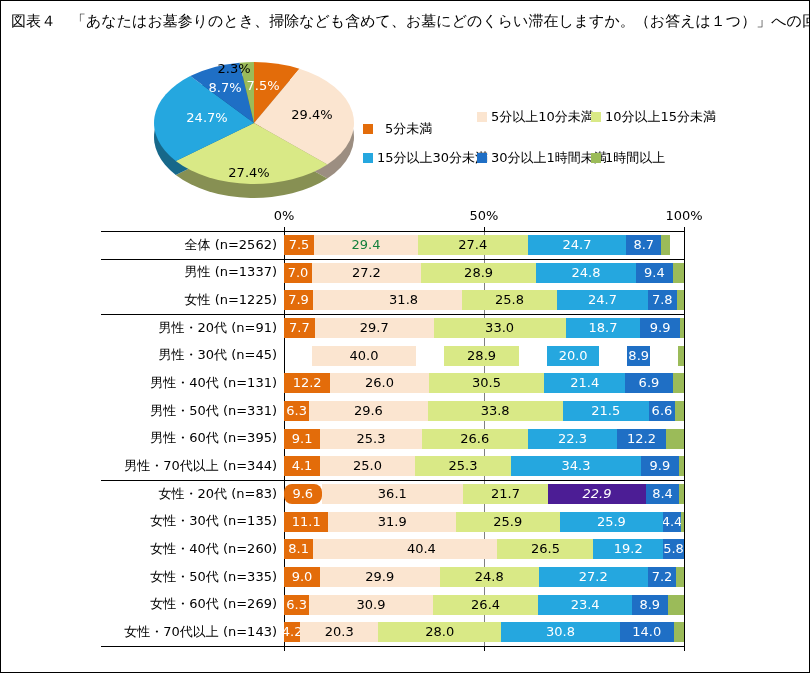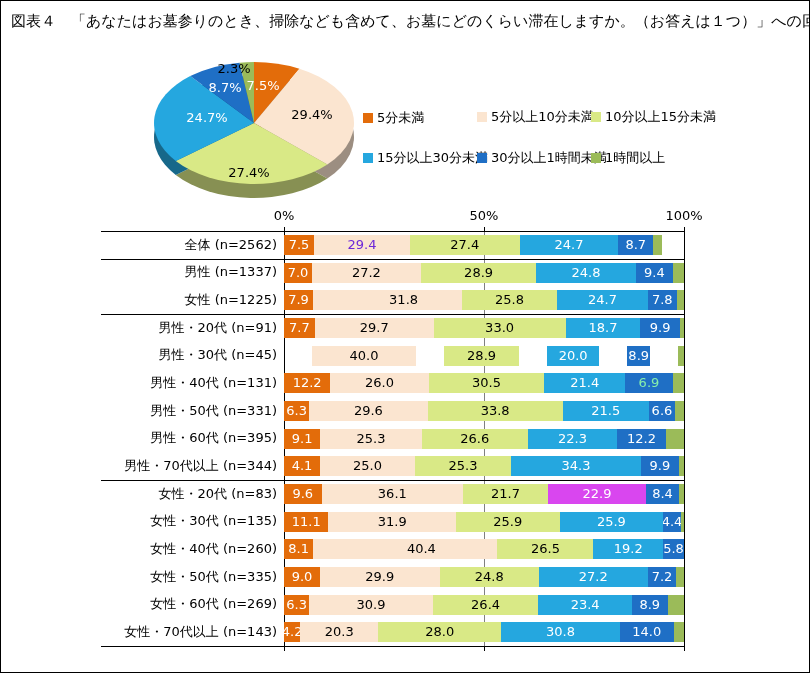--- a/index.html
+++ b/index.html
@@ -39,21 +39,21 @@
       <path d="M 113 70 L 49.26 23.00 A 100 61 0 0 1 98.60 9.64 Z" fill="#1F6FC5"></path>
       <path d="M 113 70 L 98.60 9.64 A 100 61 0 0 1 113.00 9.00 Z" fill="#9BBB59"></path>
       <text x="122" y="37" text-anchor="middle" font-size="13" fill="#FFFFFF">7.5%</text>
       <text x="171" y="66" text-anchor="middle" font-size="13" fill="#000000">29.4%</text>
       <text x="108" y="124" text-anchor="middle" font-size="13" fill="#000000">27.4%</text>
       <text x="66" y="69" text-anchor="middle" font-size="13" fill="#FFFFFF">24.7%</text>
       <text x="84" y="39" text-anchor="middle" font-size="13" fill="#FFFFFF">8.7%</text>
       <text x="93" y="20" text-anchor="middle" font-size="13" fill="#000000">2.3%</text>
     </svg>
 
-  <div class="legend-item" style="left:362px;top:108px;">
+  <div class="legend-item" style="left:362px;top:119px;gap:8px;">
     <span class="legend-swatch" style="background: rgb(227, 108, 10);"></span>
     <span>5分未満</span>
   </div>
   <div class="legend-item" style="left:476px;top:107px;">
     <span class="legend-swatch" style="background: rgb(251, 229, 208);"></span>
     <span>5分以上10分未満</span>
   </div>
   <div class="legend-item" style="left:590px;top:107px;">
     <span class="legend-swatch" style="background: rgb(217, 233, 134);"></span>
     <span>10分以上15分未満</span>
@@ -86,21 +86,21 @@
       <div class="tick" style="left: 683px; top: 226px; width: 1px; height: 4px; z-index: 1;"></div>
       <div class="tick" style="left: 683px; top: 646px; width: 1px; height: 4px; z-index: 1;"></div>
       <div class="hline" style="left: 100px; top: 230px; width: 584px; height: 1px; z-index: 3;"></div>
       <div class="hline" style="left: 100px; top: 645px; width: 584px; height: 1px; z-index: 3;"></div>
       <div class="hline" style="left: 100px; top: 257.667px; width: 584px; height: 1px; z-index: 1;"></div>
       <div class="hline" style="left: 100px; top: 313px; width: 584px; height: 1px; z-index: 1;"></div>
       <div class="hline" style="left: 100px; top: 479px; width: 584px; height: 1px; z-index: 1;"></div>
       <div class="row-label" style="left: 100px; top: 230px; width: 176px; height: 27.6667px;">全体 (n=2562)</div>
       <div class="bar-row" style="left: 283px; top: 233.833px; width: 400px;">
         <div class="bar-seg" style="width: 30px; background: rgb(227, 108, 10); color: rgb(255, 255, 255);">7.5</div>
-        <div class="bar-seg" style="width: 96px; background: rgb(251, 229, 208); color: #6d28d9;">29.4</div>
+        <div class="bar-seg" style="width: 104px; background: rgb(251, 229, 208); color: #15803d;">29.4</div>
         <div class="bar-seg" style="width: 109.6px; background: rgb(217, 233, 134); color: rgb(0, 0, 0);">27.4</div>
         <div class="bar-seg" style="width: 98.8px; background: rgb(37, 167, 223); color: rgb(255, 255, 255);">24.7</div>
         <div class="bar-seg" style="width: 34.8px; background: rgb(31, 111, 197); color: rgb(255, 255, 255);">8.7</div>
         <div class="bar-seg" style="width: 9.2px; background: rgb(155, 187, 89); color: rgb(0, 0, 0);"></div>
       </div>
       <div class="row-label" style="left: 100px; top: 257.667px; width: 176px; height: 27.6667px;">男性 (n=1337)</div>
       <div class="bar-row" style="left: 283px; top: 261.5px; width: 400px;">
         <div class="bar-seg" style="width: 28px; background: rgb(227, 108, 10); color: rgb(255, 255, 255);">7.0</div>
         <div class="bar-seg" style="width: 108.8px; background: rgb(251, 229, 208); color: rgb(0, 0, 0);">27.2</div>
         <div class="bar-seg" style="width: 115.6px; background: rgb(217, 233, 134); color: rgb(0, 0, 0);">28.9</div>
@@ -134,21 +134,21 @@
         <div class="bar-seg" style="width: 80px; background: rgb(37, 167, 223); color: rgb(255, 255, 255);">20.0</div>
         <div class="bar-seg" style="width: 35.6px; background: rgb(31, 111, 197); color: rgb(255, 255, 255);">8.9</div>
         <div class="bar-seg" style="width: 8.8px; background: rgb(155, 187, 89); color: rgb(0, 0, 0);"></div>
       </div>
       <div class="row-label" style="left: 100px; top: 368.333px; width: 176px; height: 27.6667px;">男性・40代 (n=131)</div>
       <div class="bar-row" style="left: 283px; top: 372.167px; width: 400px;">
         <div class="bar-seg" style="width: 48.8px; background: rgb(227, 108, 10); color: rgb(255, 255, 255);">12.2</div>
         <div class="bar-seg" style="width: 104px; background: rgb(251, 229, 208); color: rgb(0, 0, 0);">26.0</div>
         <div class="bar-seg" style="width: 122px; background: rgb(217, 233, 134); color: rgb(0, 0, 0);">30.5</div>
         <div class="bar-seg" style="width: 85.6px; background: rgb(37, 167, 223); color: rgb(255, 255, 255);">21.4</div>
-        <div class="bar-seg" style="width: 50px; background: rgb(31, 111, 197); color: #86efac;">6.9</div>
+        <div class="bar-seg" style="width: 50px; background: rgb(31, 111, 197); color: #ffffff;">6.9</div>
         <div class="bar-seg" style="width: 12px; background: rgb(155, 187, 89); color: rgb(0, 0, 0);"></div>
       </div>
       <div class="row-label" style="left: 100px; top: 396px; width: 176px; height: 27.6667px;">男性・50代 (n=331)</div>
       <div class="bar-row" style="left: 283px; top: 399.833px; width: 400px;">
         <div class="bar-seg" style="width: 25.2px; background: rgb(227, 108, 10); color: rgb(255, 255, 255);">6.3</div>
         <div class="bar-seg" style="width: 118.4px; background: rgb(251, 229, 208); color: rgb(0, 0, 0);">29.6</div>
         <div class="bar-seg" style="width: 135.2px; background: rgb(217, 233, 134); color: rgb(0, 0, 0);">33.8</div>
         <div class="bar-seg" style="width: 86px; background: rgb(37, 167, 223); color: rgb(255, 255, 255);">21.5</div>
         <div class="bar-seg" style="width: 26.4px; background: rgb(31, 111, 197); color: rgb(255, 255, 255);">6.6</div>
         <div class="bar-seg" style="width: 8.8px; background: rgb(155, 187, 89); color: rgb(0, 0, 0);"></div>
@@ -166,24 +166,24 @@
       <div class="bar-row" style="left: 283px; top: 455.167px; width: 400px;">
         <div class="bar-seg" style="width: 38px; background: rgb(227, 108, 10); color: rgb(255, 255, 255);">4.1</div>
         <div class="bar-seg" style="width: 100px; background: rgb(251, 229, 208); color: rgb(0, 0, 0);">25.0</div>
         <div class="bar-seg" style="width: 101.2px; background: rgb(217, 233, 134); color: rgb(0, 0, 0);">25.3</div>
         <div class="bar-seg" style="width: 137.2px; background: rgb(37, 167, 223); color: rgb(255, 255, 255);">34.3</div>
         <div class="bar-seg" style="width: 39.6px; background: rgb(31, 111, 197); color: rgb(255, 255, 255);">9.9</div>
         <div class="bar-seg" style="width: 5.6px; background: rgb(155, 187, 89); color: rgb(0, 0, 0);"></div>
       </div>
       <div class="row-label" style="left: 100px; top: 479px; width: 176px; height: 27.6667px;">女性・20代 (n=83)</div>
       <div class="bar-row" style="left: 283px; top: 482.833px; width: 400px;">
-        <div class="bar-seg" style="width: 38.4px; background: rgb(227, 108, 10); color: rgb(255, 255, 255);">9.6</div>
+        <div class="bar-seg" style="width: 38.4px; background: rgb(227, 108, 10); color: rgb(255, 255, 255); border-radius: 8px;">9.6</div>
         <div class="bar-seg" style="width: 144.4px; background: rgb(251, 229, 208); color: rgb(0, 0, 0);">36.1</div>
         <div class="bar-seg" style="width: 86.8px; background: rgb(217, 233, 134); color: rgb(0, 0, 0);">21.7</div>
-        <div class="bar-seg" style="width: 100px; background: #d946ef; color: rgb(255, 255, 255);">22.9</div>
+        <div class="bar-seg" style="width: 100px; background: #4c1d95; color: rgb(255, 255, 255); font-style: italic;">22.9</div>
         <div class="bar-seg" style="width: 33.6px; background: rgb(31, 111, 197); color: rgb(255, 255, 255);">8.4</div>
         <div class="bar-seg" style="width: 5.2px; background: rgb(155, 187, 89); color: rgb(0, 0, 0);"></div>
       </div>
       <div class="row-label" style="left: 100px; top: 506.667px; width: 176px; height: 27.6667px;">女性・30代 (n=135)</div>
       <div class="bar-row" style="left: 283px; top: 510.5px; width: 400px;">
         <div class="bar-seg" style="width: 44.4px; background: rgb(227, 108, 10); color: rgb(255, 255, 255);">11.1</div>
         <div class="bar-seg" style="width: 127.6px; background: rgb(251, 229, 208); color: rgb(0, 0, 0);">31.9</div>
         <div class="bar-seg" style="width: 103.6px; background: rgb(217, 233, 134); color: rgb(0, 0, 0);">25.9</div>
         <div class="bar-seg" style="width: 103.6px; background: rgb(37, 167, 223); color: rgb(255, 255, 255);">25.9</div>
         <div class="bar-seg" style="width: 17.6px; background: rgb(31, 111, 197); color: rgb(255, 255, 255);">4.4</div>

